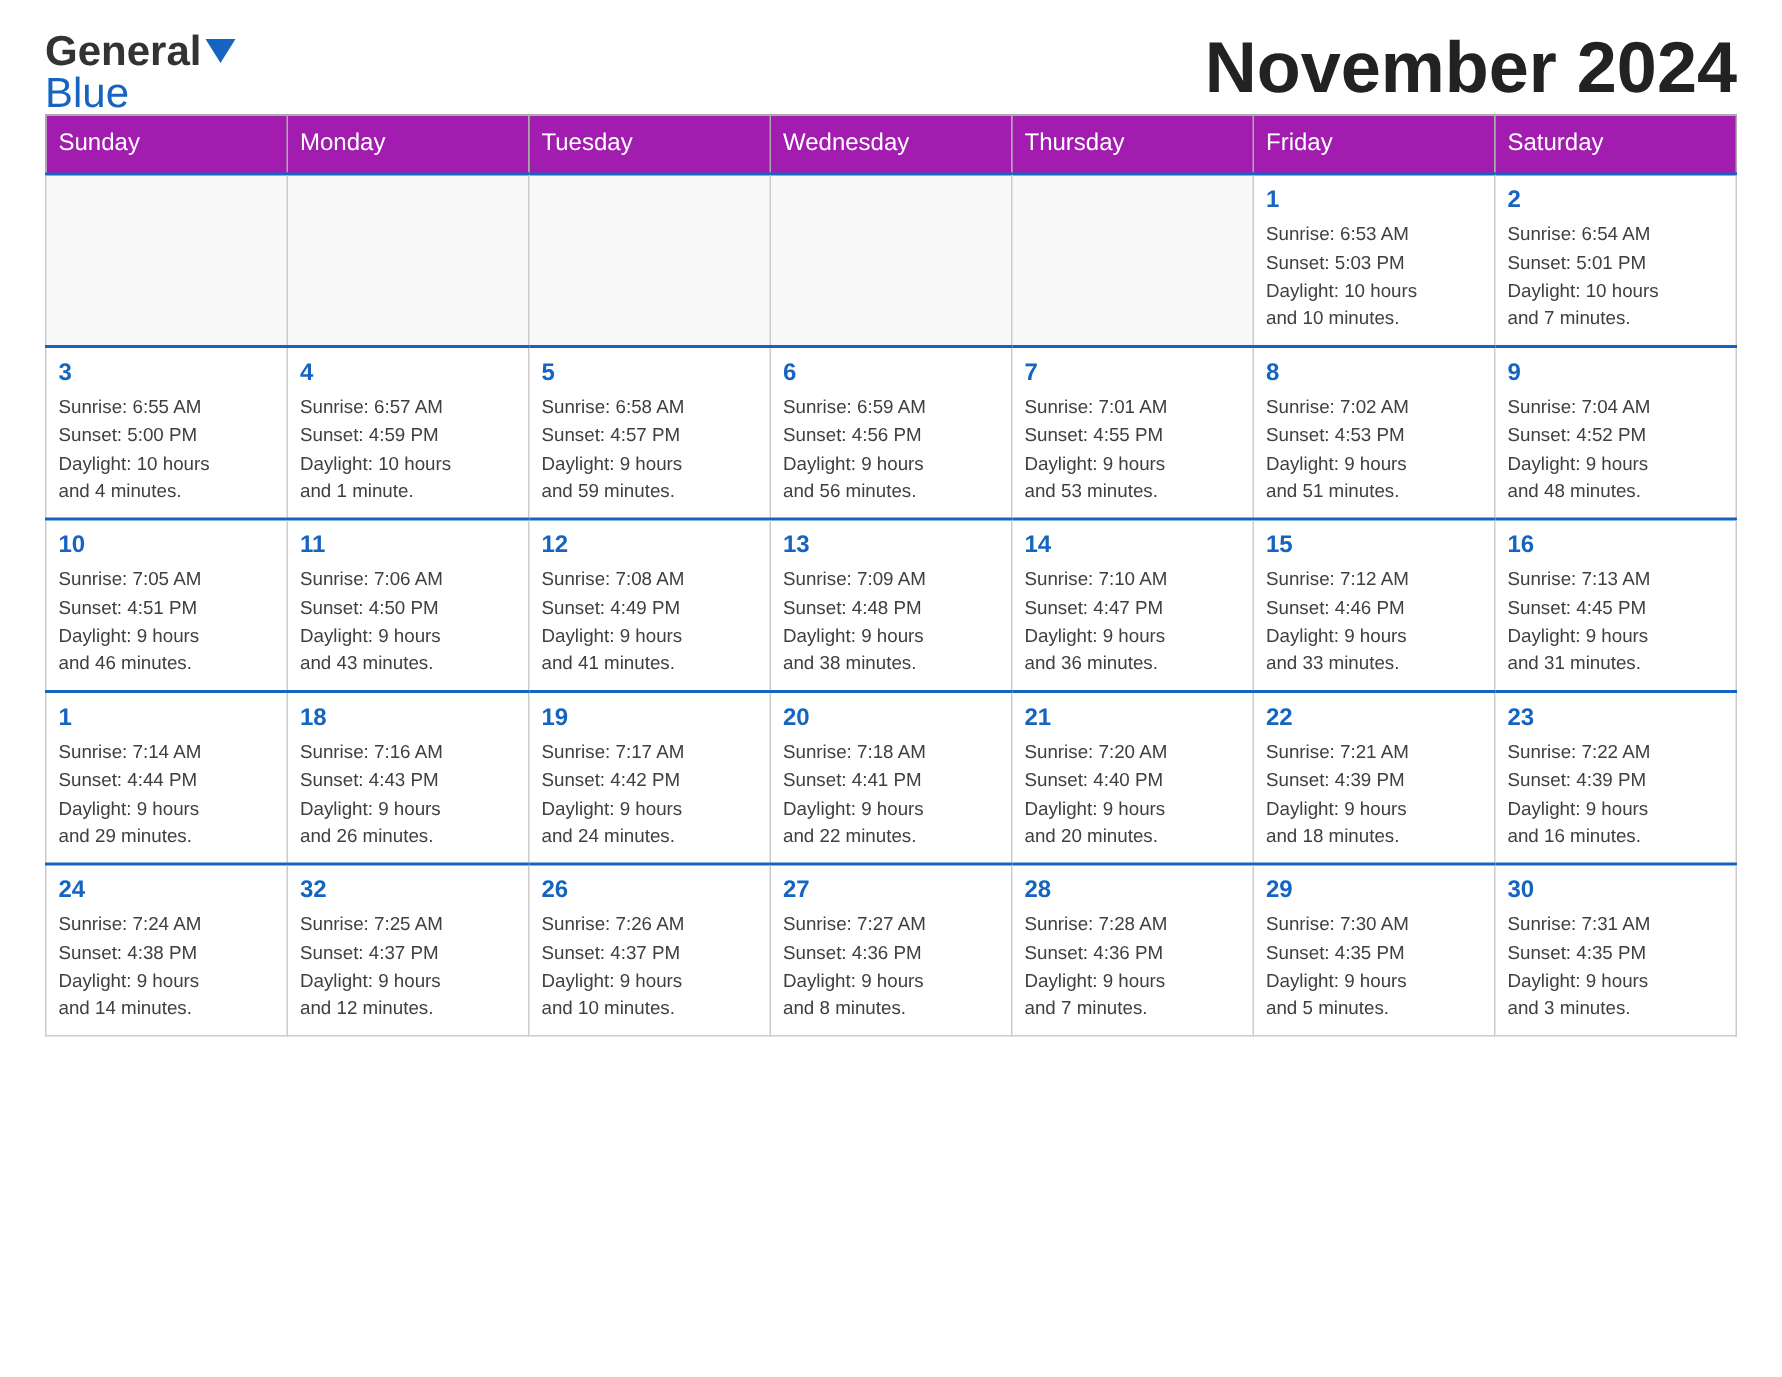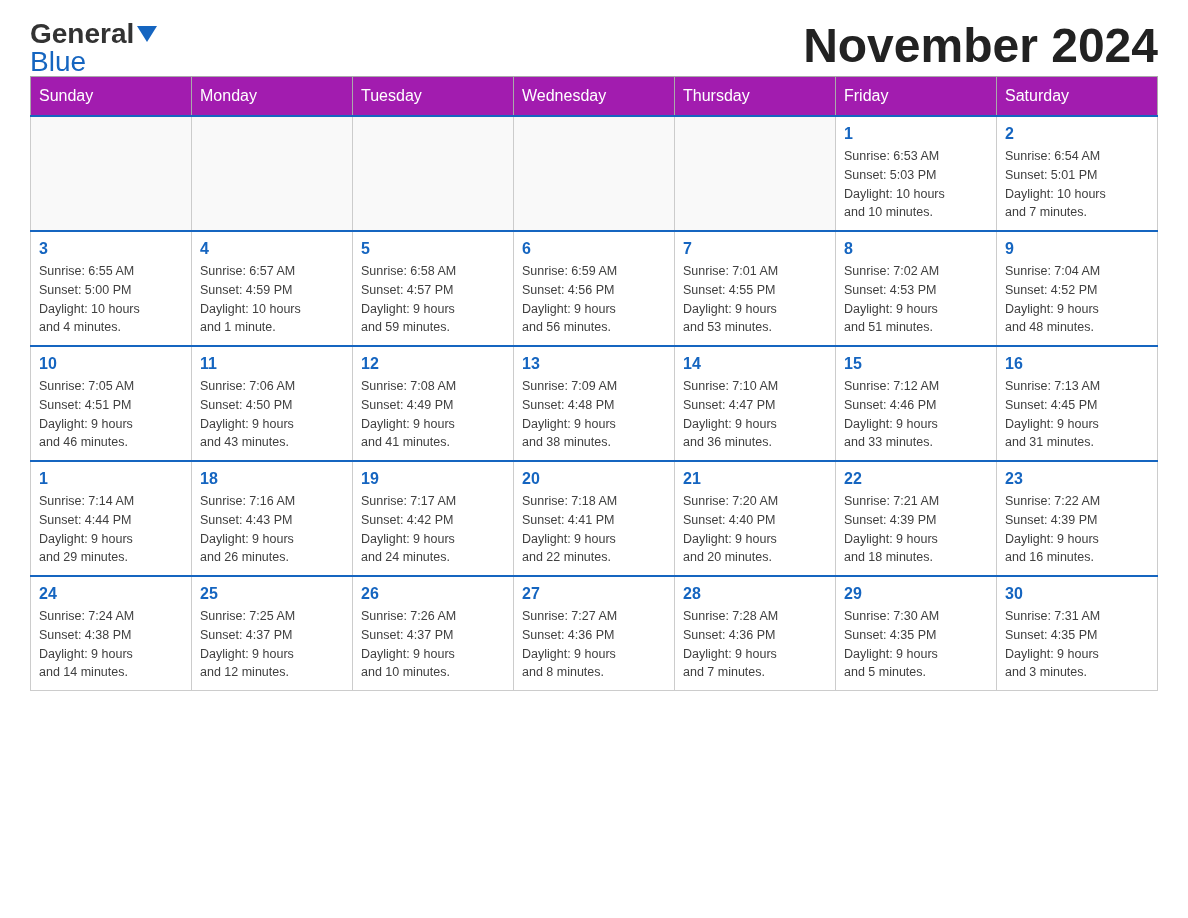--- a/index.html
+++ b/index.html
@@ -235,21 +235,21 @@
           <span class="day-number">23</span>
           <div class="day-info">Sunrise: 7:22 AM<br>Sunset: 4:39 PM<br>Daylight: 9 hours<br>and 16 minutes.</div>
         </td>
       </tr>
       <tr class="week-row">
         <td>
           <span class="day-number">24</span>
           <div class="day-info">Sunrise: 7:24 AM<br>Sunset: 4:38 PM<br>Daylight: 9 hours<br>and 14 minutes.</div>
         </td>
         <td>
-          <span class="day-number">25</span>
+          <span class="day-number">32</span>
           <div class="day-info">Sunrise: 7:25 AM<br>Sunset: 4:37 PM<br>Daylight: 9 hours<br>and 12 minutes.</div>
         </td>
         <td>
           <span class="day-number">26</span>
           <div class="day-info">Sunrise: 7:26 AM<br>Sunset: 4:37 PM<br>Daylight: 9 hours<br>and 10 minutes.</div>
         </td>
         <td>
           <span class="day-number">27</span>
           <div class="day-info">Sunrise: 7:27 AM<br>Sunset: 4:36 PM<br>Daylight: 9 hours<br>and 8 minutes.</div>
         </td>

